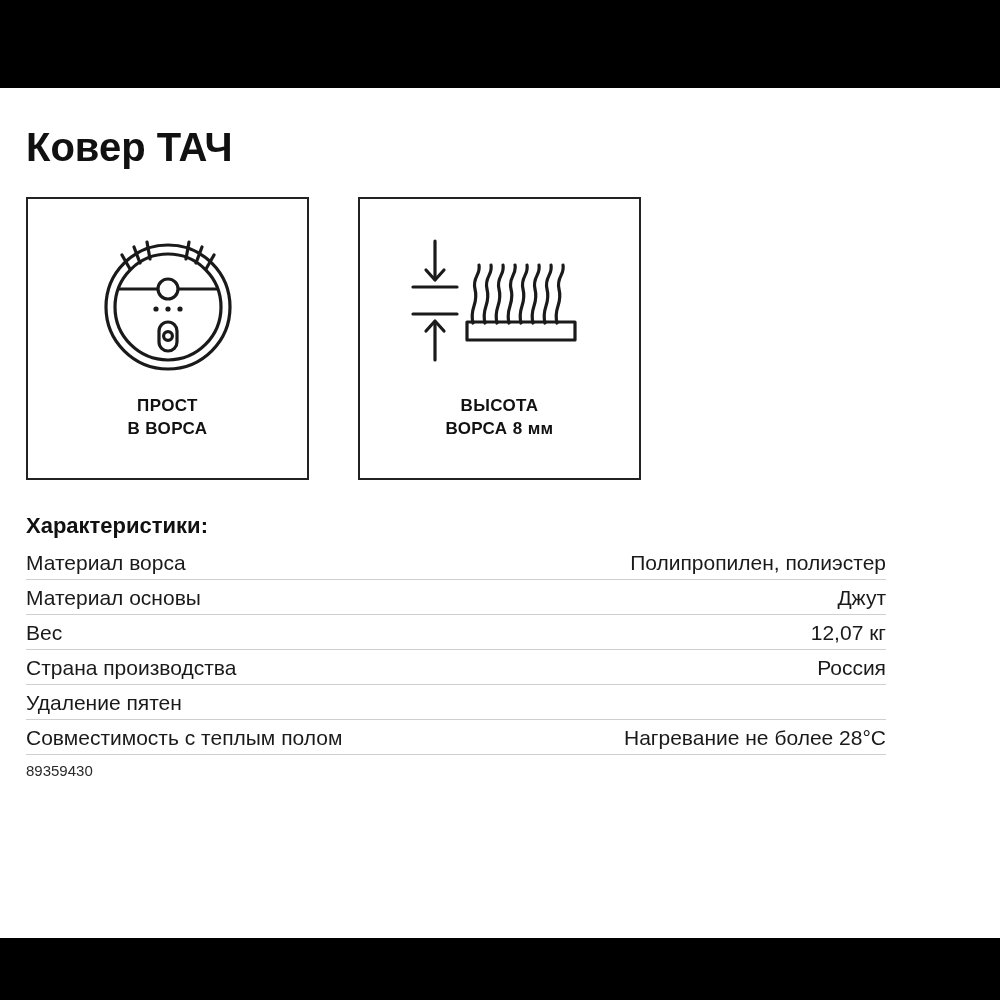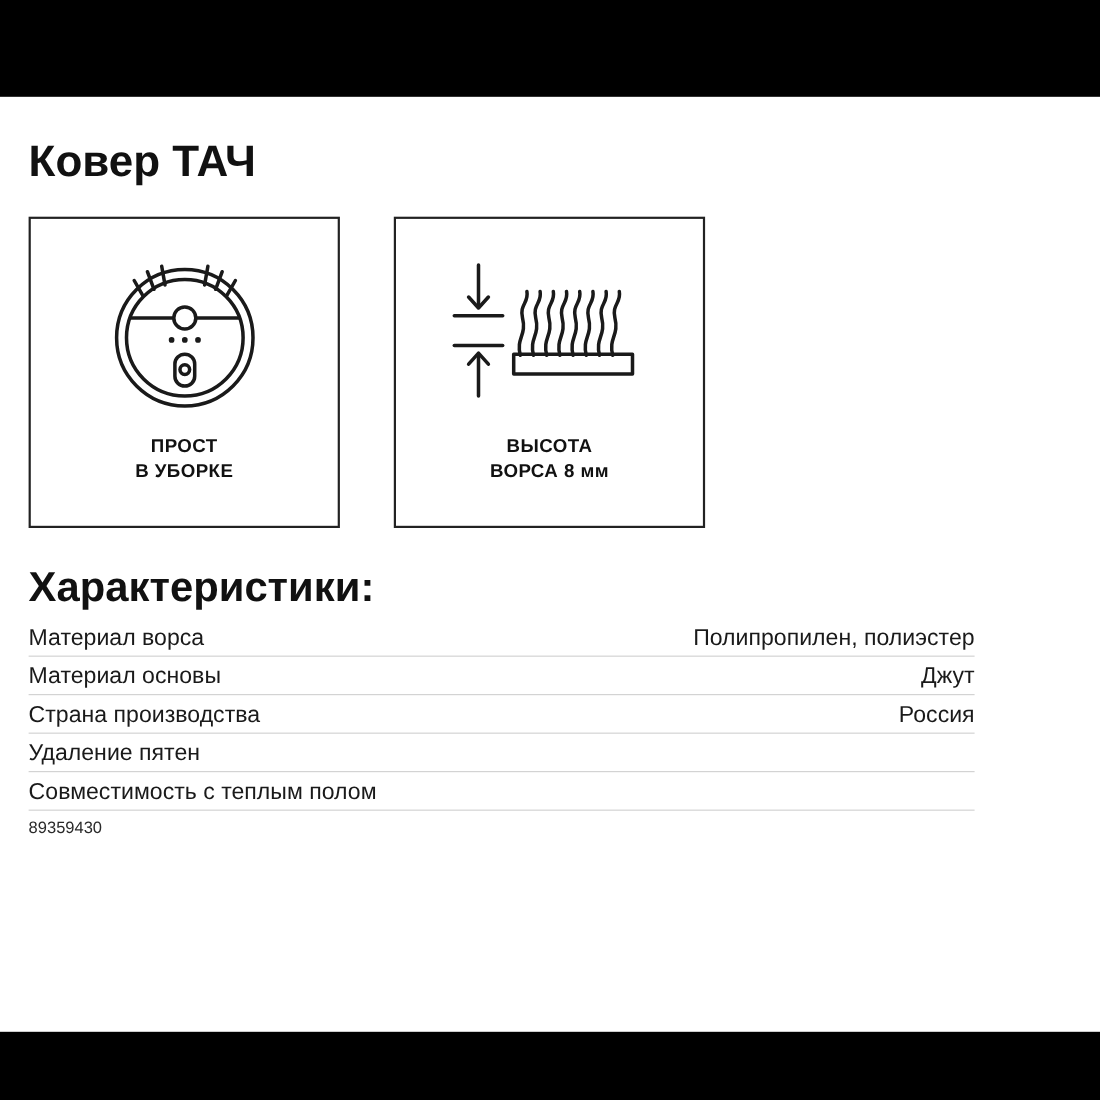--- a/index.html
+++ b/index.html
@@ -76,21 +76,21 @@
     font-size: 17px;
     font-weight: bold;
     line-height: 1.32;
     letter-spacing: 0.4px;
     color: #111;
   }
   .feature-caption span { display: block; }
 
   
   .specs-heading {
-    font-size: 38px;
+    font-size: 22px;
     font-weight: bold;
     margin: 33px 0 6px 0;
     color: #111;
   }
   .spec-row {
     display: flex;
     align-items: baseline;
     font-size: 21px;
     line-height: 1.0;
     padding: 7px 0 6px 0;
@@ -140,21 +140,21 @@
               <line x1="56" y1="26" x2="62" y2="42"></line>
               <line x1="69" y1="21" x2="72" y2="38"></line>
               <line x1="136" y1="34" x2="128" y2="48"></line>
               <line x1="124" y1="26" x2="118" y2="42"></line>
               <line x1="111" y1="21" x2="108" y2="38"></line>
             </g>
           </svg>
         </div>
         <div class="feature-caption">
           <span>ПРОСТ</span>
-          <span>В УБОРКЕ</span>
+          <span>В ВОРСА</span>
         </div>
       </div>
 
       <div class="feature-box">
         <div class="feature-art">
           <svg width="210" height="170" viewBox="0 0 210 170" xmlns="http://www.w3.org/2000/svg">
             <g fill="none" stroke="#1a1a1a" stroke-width="3.2" stroke-linecap="round" stroke-linejoin="round">
 
               <line x1="40" y1="20" x2="40" y2="58"></line>
               <polyline points="31,49 40,59 49,49"></polyline>
@@ -194,36 +194,42 @@
         <span class="spec-fill"></span>
         <span class="spec-val">Полипропилен, полиэстер</span>
       </div>
 
       <div class="spec-row">
         <span class="spec-key">Материал основы</span>
         <span class="spec-fill"></span>
         <span class="spec-val">Джут</span>
       </div>
 
+      <div class="spec-row">
+        <span class="spec-key">Вес</span>
+        <span class="spec-fill"></span>
+        <span class="spec-val">12,07 кг</span>
+      </div>
 
       <div class="spec-row">
         <span class="spec-key">Страна производства</span>
         <span class="spec-fill"></span>
         <span class="spec-val">Россия</span>
       </div>
 
 
       <div class="spec-row">
         <span class="spec-key">Удаление пятен</span>
         <span class="spec-fill"></span>
       </div>
 
       <div class="spec-row">
         <span class="spec-key">Совместимость с теплым полом</span>
         <span class="spec-fill"></span>
+        <span class="spec-val">Нагревание не более 28°C</span>
       </div>
 
     </div>
 
     <div class="article">89359430</div>
 
   </div>
 
   <div class="bar-bottom"></div>
 

